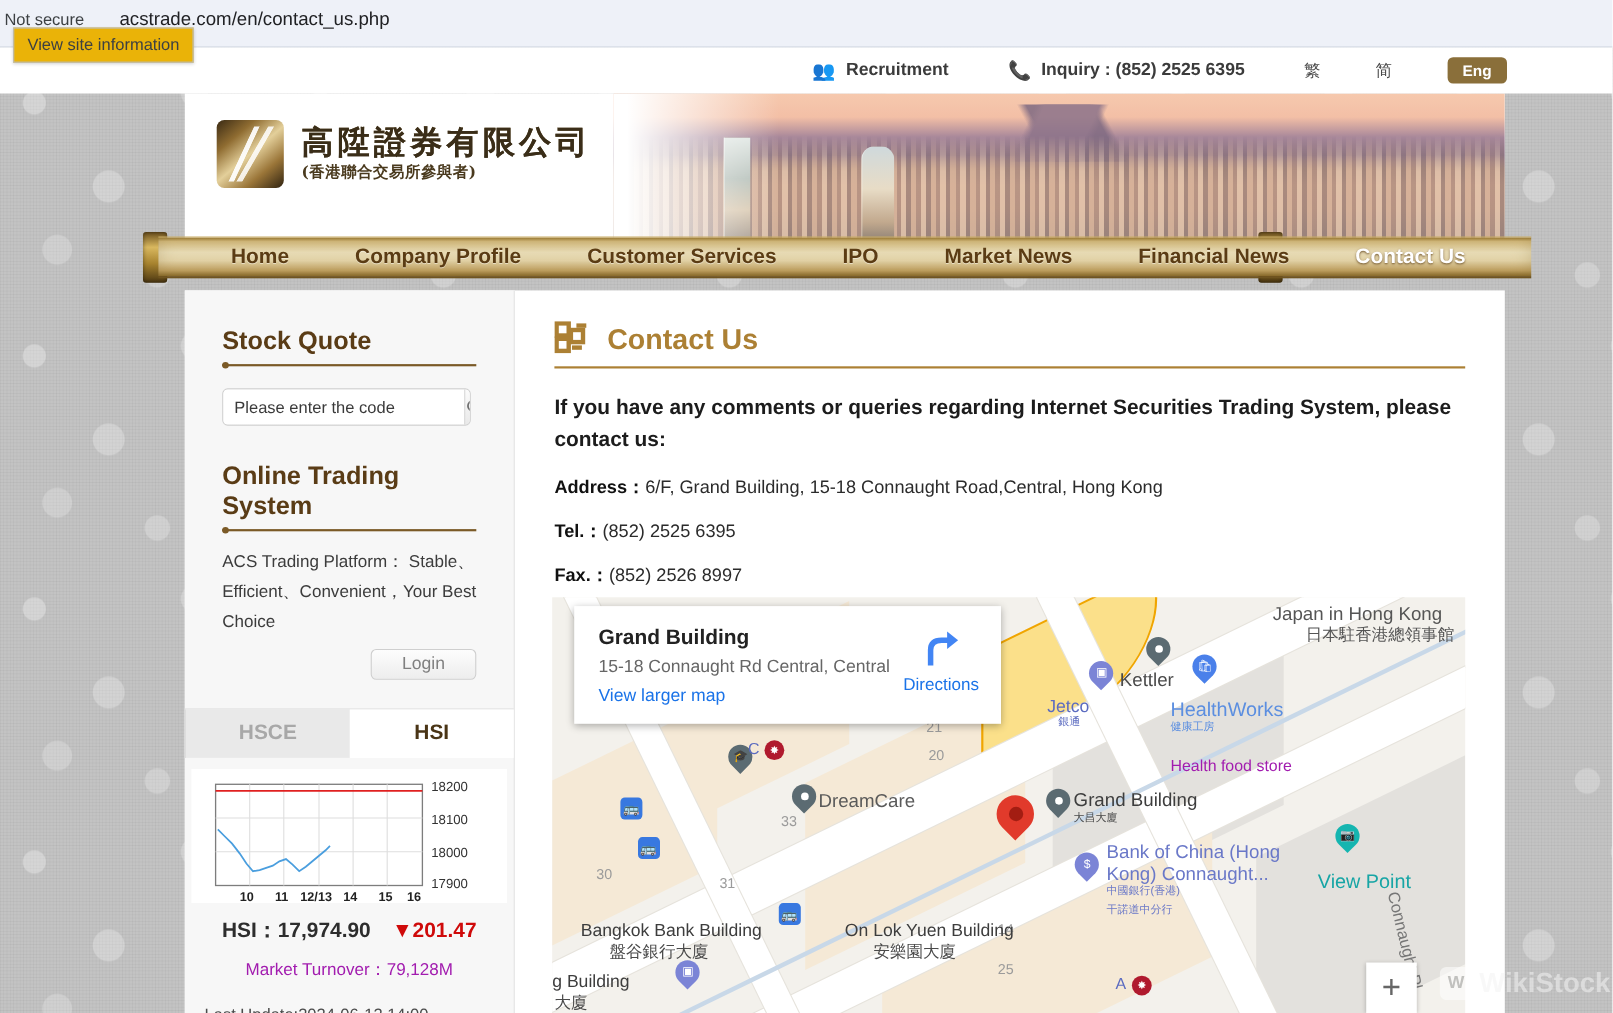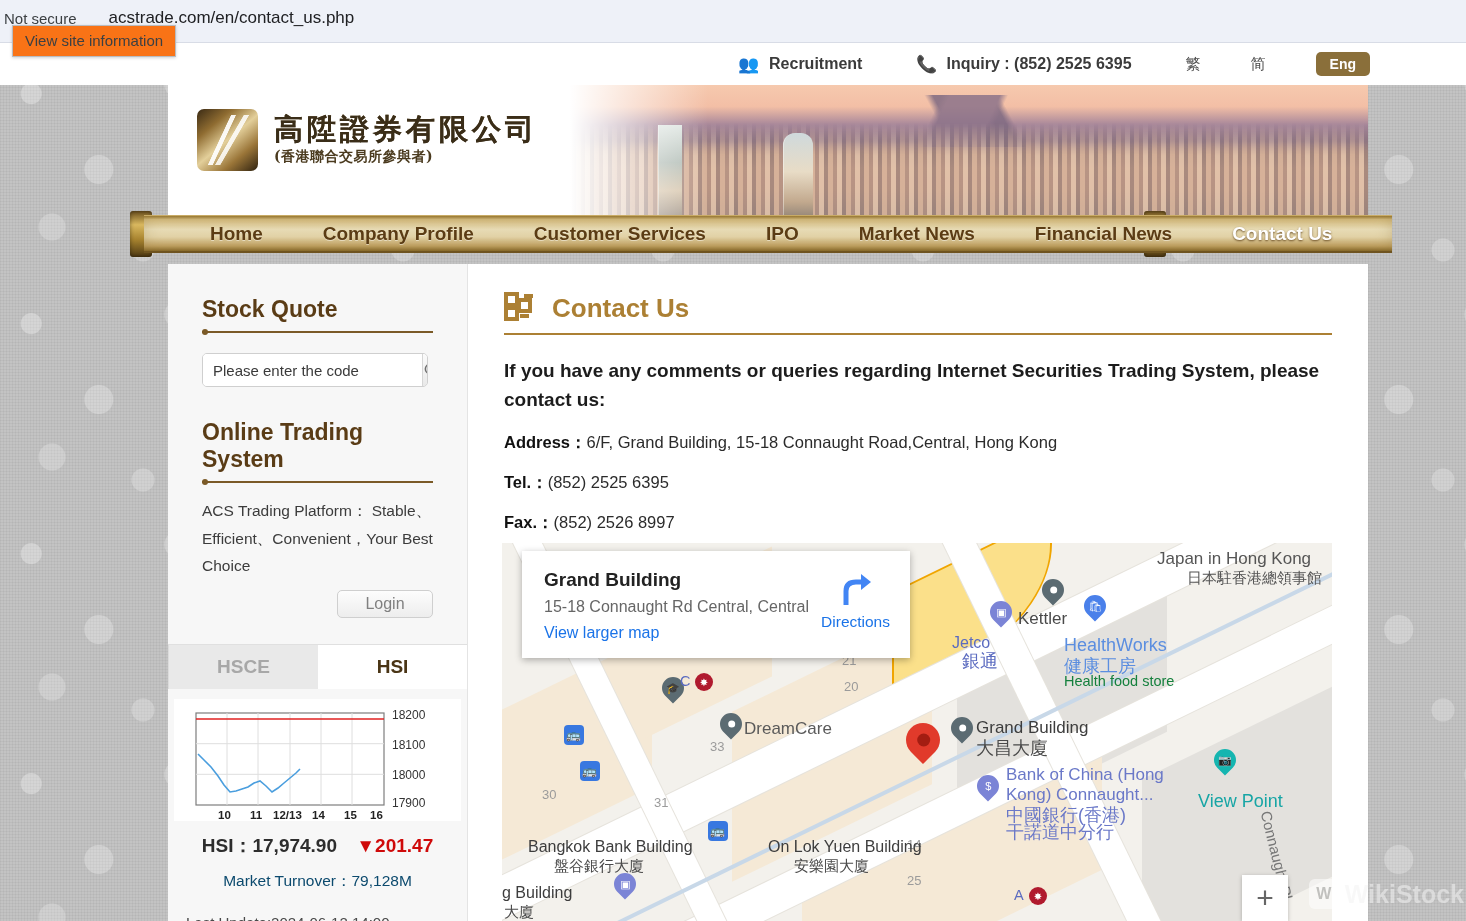--- a/index.html
+++ b/index.html
@@ -41,21 +41,21 @@
   }
   .url-text {
     font-size: 17px;
     color: #202124;
     margin-left: 32px;
     font-family: "Liberation Sans", sans-serif;
   }
   #site-info-tooltip {
     position: absolute;
     top: 25px; left: 12px;
-    background: #f97316;
+    background: #eab308;
     border: 1px solid #b9bcc0;
     padding: 6px 12px 7px 12px;
     font-size: 15px;
     color: #3c4043;
     box-shadow: 0 1px 3px rgba(0,0,0,.18);
     z-index: 60;
     white-space: nowrap;
   }
 
   
@@ -403,21 +403,21 @@
     font-size: 19px;
     font-weight: bold;
     color: #2d2d2d;
     font-family: "Liberation Sans", sans-serif;
   }
   #hsi-change { color: #cf0a0a; margin-left: 14px; }
   #turnover {
     text-align: center;
     margin-top: 12px;
     font-size: 15.5px;
-    color: #0c4a6e;
+    color: #a21caf;
     font-family: "Liberation Sans", sans-serif;
   }
   #lastupd {
     margin-top: 22px;
     padding-left: 18px;
     font-size: 15px;
     color: #4a4a4a;
     font-family: "Liberation Sans", sans-serif;
   }
 
@@ -485,21 +485,21 @@
   .mblock.gray { background: #e3e1dd; }
   .mblock.yellow { background: #fbe08a; }
   .mlabel {
     position: absolute;
     font-size: 14.5px;
     color: #4a4a4a;
     white-space: nowrap;
     font-family: "Liberation Sans", sans-serif;
     line-height: 1.2;
   }
-  .mlabel.cn { font-size: 18px; }
+  .mlabel.cn { font-size: 10px; }
   .mlabel.blue { color: #5b6bc0; }
   .mlabel.teal { color: #17a5a5; }
   .mlabel.num { color: #9b9b9b; font-size: 13px; }
   .mlabel.dark { color: #3d3d3d; }
   .mpin {
     position: absolute;
     width: 22px; height: 30px;
   }
   .mpin .head {
     width: 22px; height: 22px;
@@ -853,21 +853,21 @@
             <div class="head"></div>
           </div>
 
         <span class="mlabel dark" style="left:655px;top:6px;font-size:17px;color:#555;">Japan in Hong Kong</span>
         <span class="mlabel cn" style="left:685px;top:26px;font-size:15px;color:#555;">日本駐香港總領事館</span>
         <span class="mlabel dark" style="left:516px;top:66px;font-size:17px;color:#4a4a4a;">Kettler</span>
         <span class="mlabel blue" style="left:450px;top:90px;font-size:16px;">Jetco</span>
         <span class="mlabel blue cn" style="left:460px;top:108px;">銀通</span>
         <span class="mlabel blue" style="left:562px;top:92px;font-size:18px;color:#5b8ee0;">HealthWorks</span>
         <span class="mlabel blue cn" style="left:562px;top:113px;color:#5b8ee0;">健康工房</span>
-        <span class="mlabel blue" style="left:562px;top:130px;color:#15803d;">Health food store</span>
+        <span class="mlabel blue" style="left:562px;top:146px;color:#a21caf;">Health food store</span>
         <span class="mlabel dark" style="left:474px;top:175px;font-size:17px;">Grand Building</span>
         <span class="mlabel cn" style="left:474px;top:195px;">大昌大廈</span>
         <span class="mlabel blue" style="left:504px;top:222px;font-size:17px;color:#6a78c8;">Bank of China (Hong</span>
         <span class="mlabel blue" style="left:504px;top:242px;font-size:17px;color:#6a78c8;">Kong) Connaught...</span>
         <span class="mlabel blue cn" style="left:504px;top:262px;color:#6a78c8;">中國銀行(香港)</span>
         <span class="mlabel blue cn" style="left:504px;top:279px;color:#6a78c8;">干諾道中分行</span>
         <span class="mlabel teal" style="left:696px;top:248px;font-size:18px;">View Point</span>
         <span class="mlabel dark" style="left:242px;top:176px;font-size:17px;color:#5a5a5a;">DreamCare</span>
         <span class="mlabel dark" style="left:26px;top:294px;font-size:16px;">Bangkok Bank Building</span>
         <span class="mlabel cn" style="left:52px;top:314px;font-size:15px;">盤谷銀行大廈</span>

